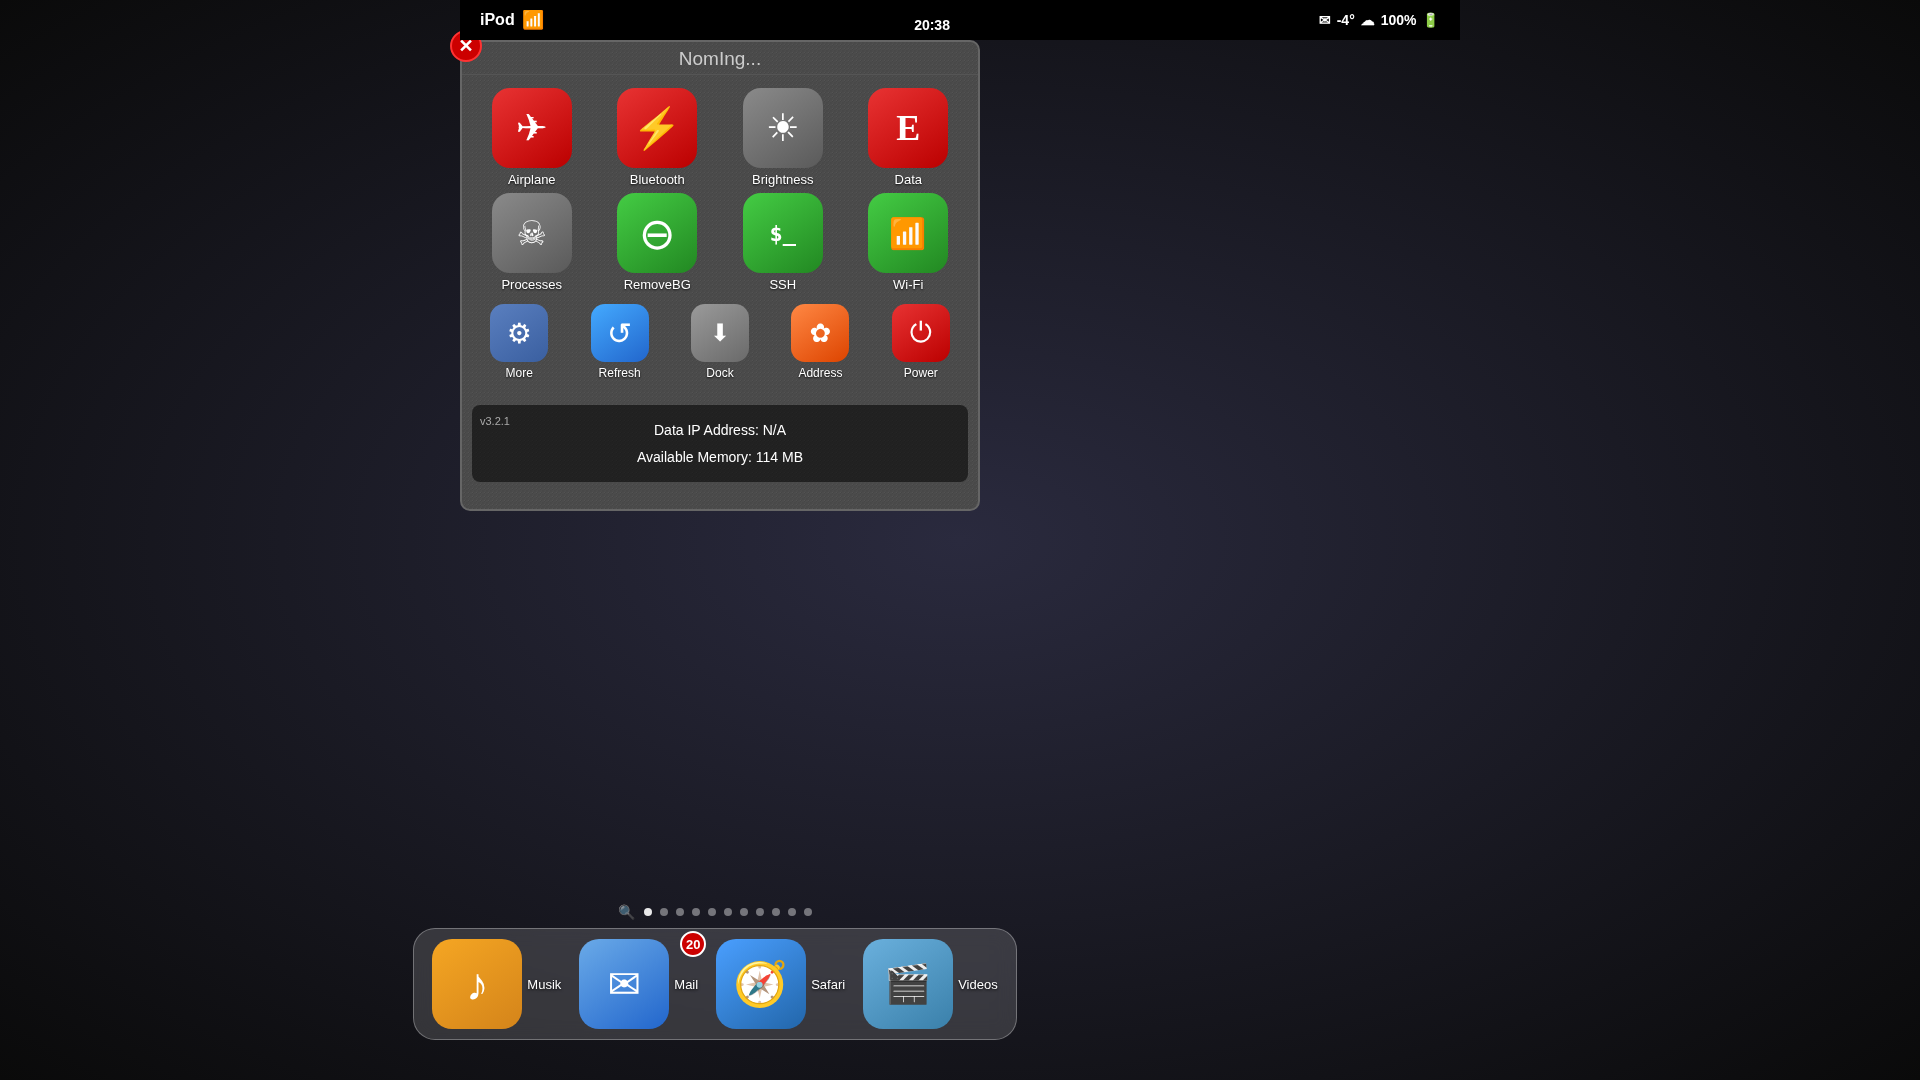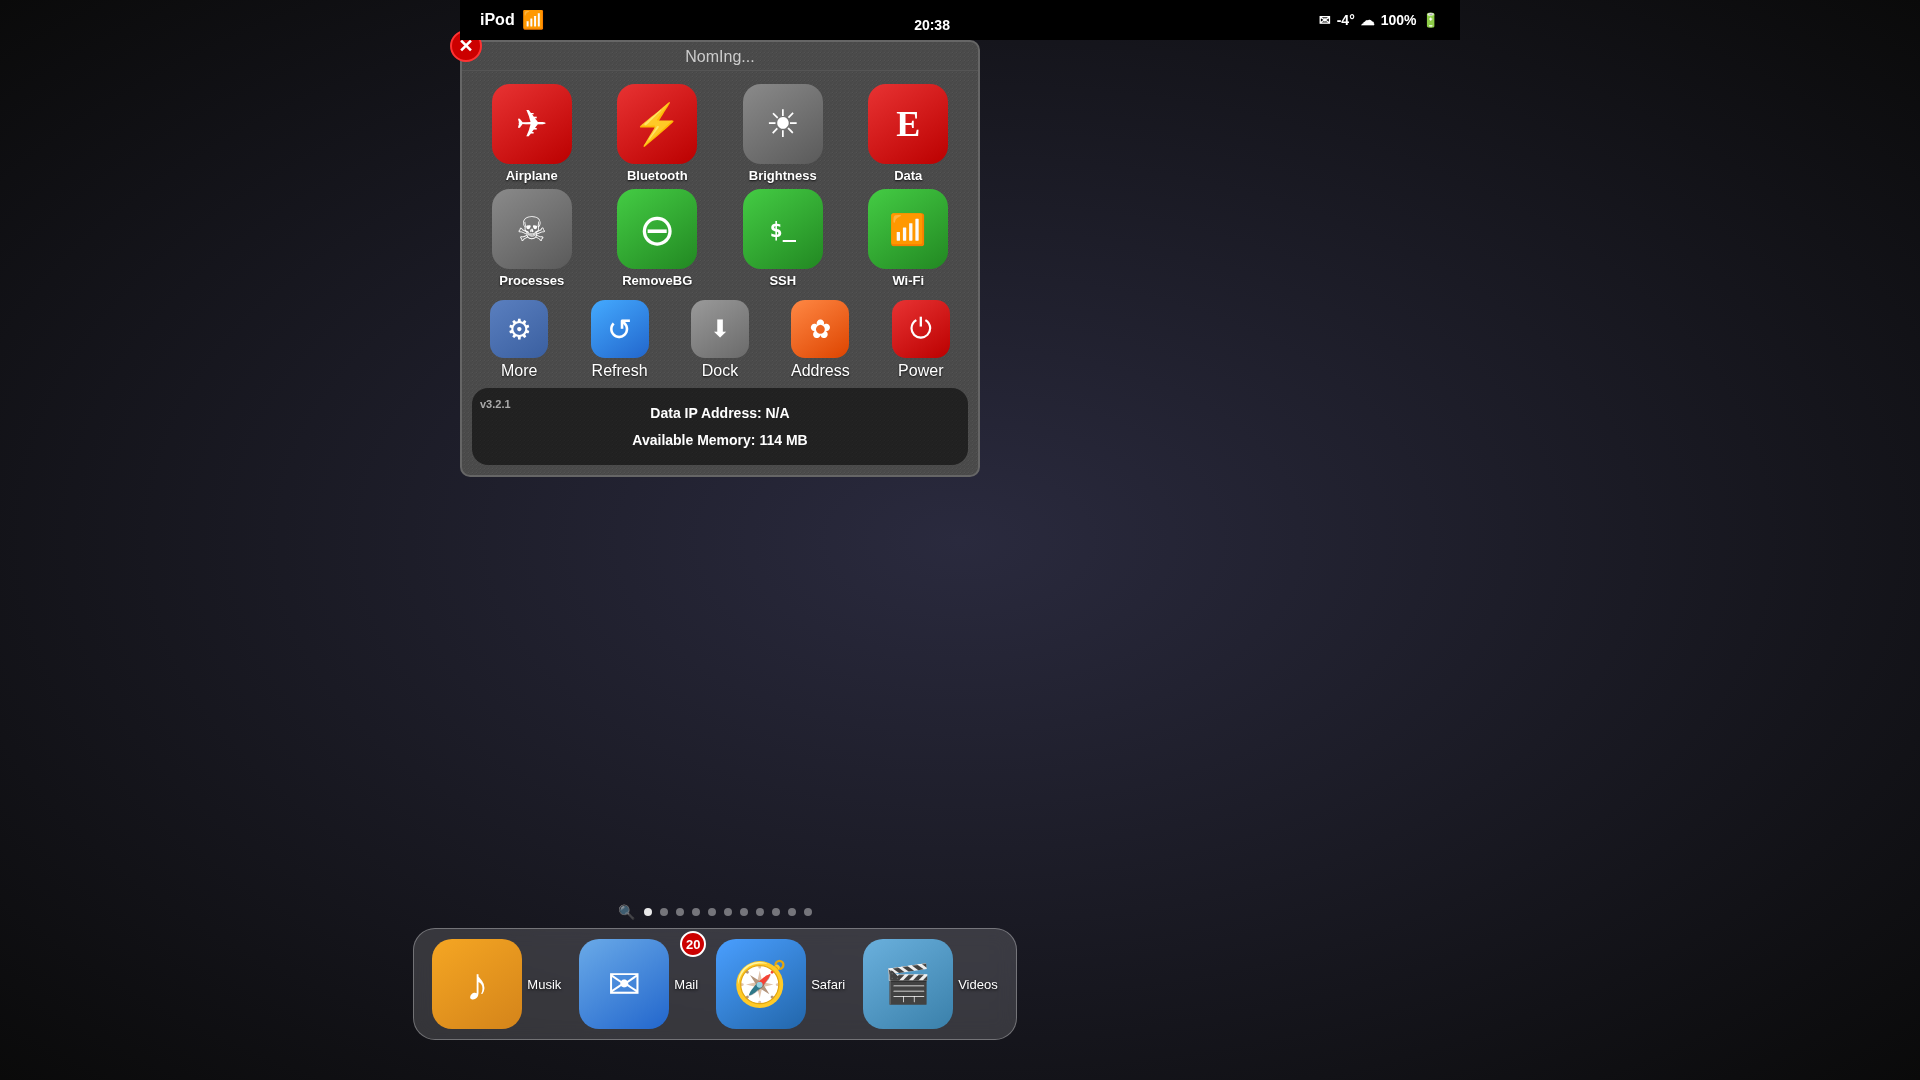--- a/index.html
+++ b/index.html
@@ -73,21 +73,21 @@
       font-weight: bold;
       cursor: pointer;
       z-index: 60;
       border: 2px solid #ff3333;
     }
 
     
     .panel-title {
       text-align: center;
       color: #ccc;
-      font-size: 16px;
+      font-size: 19px;
       padding: 6px 0 4px;
       border-bottom: 1px solid #555;
       margin-bottom: 5px;
     }
 
     
     .toggle-grid {
       display: grid;
       grid-template-columns: repeat(4, 1fr);
       gap: 6px;
@@ -110,21 +110,20 @@
       align-items: center;
       justify-content: center;
       font-size: 36px;
     }
 
     .toggle-label {
       color: #fff;
       font-size: 13px;
       text-align: center;
       text-shadow: 0 1px 2px rgba(0,0,0,0.8);
-      font-weight: bold;
     }
 
     
     .icon-red { background: linear-gradient(145deg, #e83333, #bb0000); }
     .icon-gray { background: linear-gradient(145deg, #8a8a8a, #5a5a5a); }
     .icon-green { background: linear-gradient(145deg, #44cc44, #228822); }
 
     
     .action-row {
       display: grid;
@@ -146,36 +145,35 @@
       height: 58px;
       border-radius: 14px;
       display: flex;
       align-items: center;
       justify-content: center;
       font-size: 26px;
     }
 
     .action-label {
       color: #fff;
-      font-size: 16px;
+      font-size: 12px;
       text-shadow: 0 1px 2px rgba(0,0,0,0.8);
     }
 
     
     .info-panel {
-      margin: 0 10px;
+      margin: 17px 10px;
       background: rgba(0,0,0,0.55);
-      border-radius: 16px;
+      border-radius: 8px;
       padding: 12px 16px;
       color: #fff;
       font-size: 14px;
       line-height: 1.9;
       text-align: center;
       position: relative;
-      font-weight: bold;
     }
 
     .version-tag {
       position: absolute;
       top: 6px;
       left: 8px;
       font-size: 11px;
       color: #aaa;
     }
 

